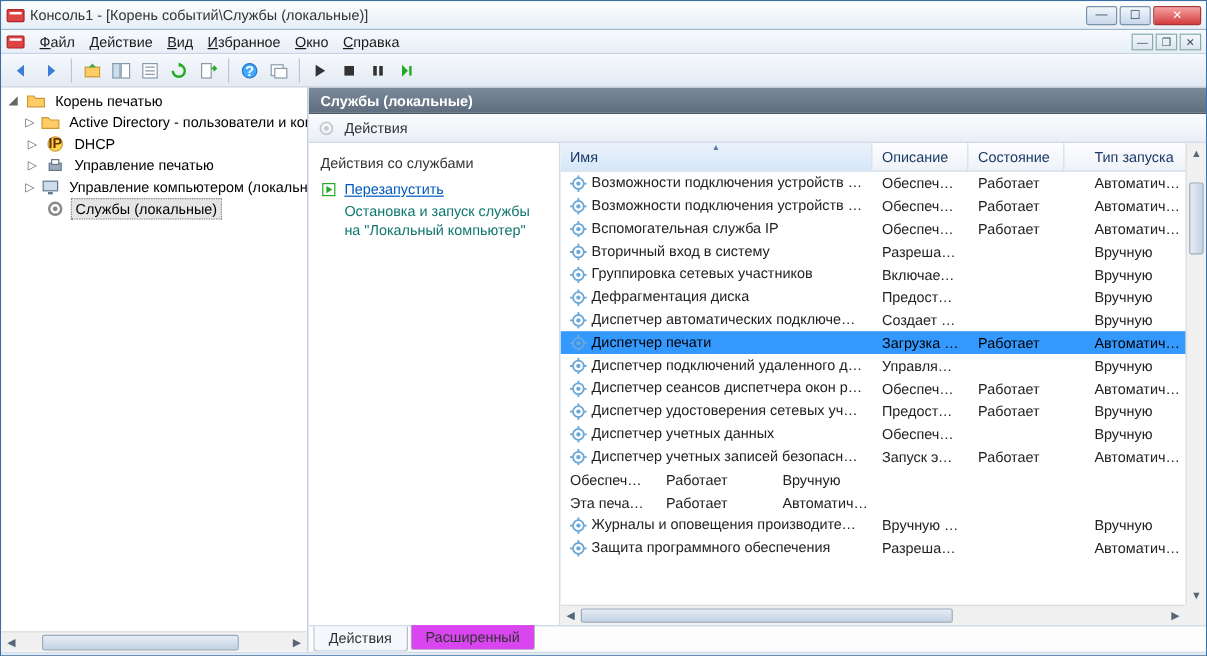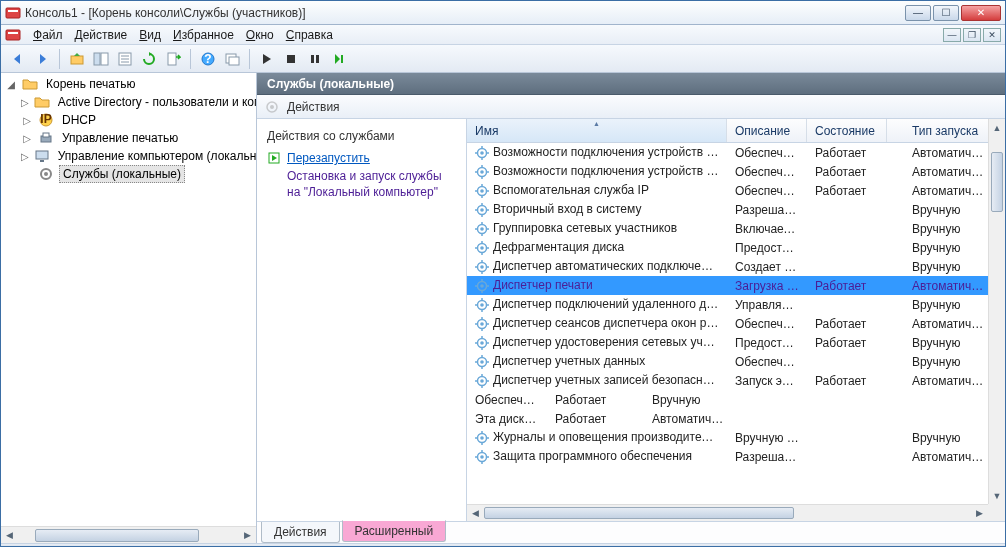--- a/index.html
+++ b/index.html
@@ -43,68 +43,68 @@
   .detail-pane { flex: 1; display: flex; flex-direction: column; overflow: hidden; }
   .detail-header { height: 22px; background: linear-gradient(#7a8a9a,#5e6e7e); color: #fff; display: flex; align-items: center; padding: 0 10px; font-weight: bold; border-bottom: 1px solid #4a5a6a; }
   .actions-bar { height: 24px; background: linear-gradient(#fbfcfe,#e9eff7); border-bottom: 1px solid #c7d4e4; display: flex; align-items: center; padding: 0 8px; color: #333; }
   .actions-bar .gear { margin-right: 8px; opacity: .4; }
   
   .detail-split { flex: 1; display: flex; overflow: hidden; }
   .task-pane { width: 210px; border-right: 1px solid #c7d4e4; padding: 10px 10px; }
   .task-title { color: #333; margin-bottom: 8px; }
   .task-link { color: #0058c0; text-decoration: underline; cursor: pointer; display: inline-block; margin-bottom: 4px; }
   .task-link-row { display: flex; align-items: flex-start; gap: 6px; }
-  .task-desc { color: #4c1d95; line-height: 1.3; }
+  .task-desc { color: #0f766e; line-height: 1.3; }
   
   .list-wrap { flex: 1; display: flex; flex-direction: column; overflow: hidden; position: relative; }
   .list-header { display: flex; height: 24px; background: linear-gradient(#fdfdfe,#eef2f8); border-bottom: 1px solid #c7d4e4; }
   .col { border-right: 1px solid #d6dee8; padding: 4px 8px; color: #1a3a66; display: flex; align-items: center; position: relative; }
   .col.sort { background: linear-gradient(#eaf2fb,#d6e7f7); }
   .col.sort::after { content: "▲"; position: absolute; left: 50%; top: 1px; transform: translateX(-50%); font-size: 7px; color: #5a7aa5; }
   .c-name { width: 260px; }
   .c-desc { width: 80px; }
   .c-state { width: 80px; }
   .c-start { width: 90px; margin-left: 17px; }
   
   .list-body { flex: 1; overflow: hidden; position: relative; }
   .row { display: flex; height: 19px; align-items: center; }
   .row.sel { background: #3399ff; color: #fff; }
-  .row.sel .cell { color: #4c1d95; }
+  .row.sel .cell { color: #000000; }
   .cell { padding: 0 8px; white-space: nowrap; overflow: hidden; text-overflow: ellipsis; color: #222; }
   .cell .svc-icon { display: inline-block; vertical-align: middle; margin-right: 4px; }
   
   .vscroll { position: absolute; right: 0; top: 0; bottom: 17px; width: 17px; background: #f0f0f0; border-left: 1px solid #ddd; display: flex; flex-direction: column; }
   .vscroll .arrow { height: 17px; display: flex; align-items: center; justify-content: center; font-size: 9px; color: #567; }
   .vscroll .track { flex: 1; position: relative; }
   .vscroll .thumb { position: absolute; left: 2px; right: 2px; top: 16px; height: 60px; background: linear-gradient(90deg,#e6ecf4,#c4d2e3); border: 1px solid #9ab; border-radius: 2px; }
   .hscroll { position: absolute; left: 0; right: 17px; bottom: 0; height: 17px; background: #f0f0f0; border-top: 1px solid #ddd; display: flex; align-items: center; }
   .hscroll .arrow { width: 17px; display: flex; align-items: center; justify-content: center; font-size: 9px; color: #567; }
   .hscroll .track { flex: 1; position: relative; height: 100%; }
   .hscroll .thumb { position: absolute; top: 2px; bottom: 2px; left: 0; width: 310px; background: linear-gradient(#e6ecf4,#c4d2e3); border: 1px solid #9ab; border-radius: 2px; }
   .corner { position: absolute; right: 0; bottom: 0; width: 17px; height: 17px; background: #f0f0f0; }
   
   .tabs { height: 22px; border-top: 1px solid #c7d4e4; display: flex; align-items: flex-end; padding-left: 4px; background: #fdfdfe; }
   .tab { padding: 3px 12px; border: 1px solid #b0bcc8; border-top: none; border-radius: 0 0 3px 3px; margin-right: 2px; background: #f4f7fb; color: #333; position: relative; top: 0; }
-  .tab.active { background: #f9a8d4; font-weight: normal; border-top: 1px solid #fff; top: -1px; }
+  .tab.active { background: #d946ef; font-weight: normal; border-top: 1px solid #fff; top: -1px; }
   
   .status-bar { height: 3px; background: linear-gradient(#e8eef6,#dce4ee); border-top: 1px solid #c7d4e4; }
   
   svg { display: block; }
 </style>
 </head>
 <body>
 
 <div class="title-bar">
   <span class="app-icon">
     <svg width="16" height="16">
         <rect x="1" y="3" width="14" height="10" rx="1" fill="#d44" stroke="#a22"></rect>
         <rect x="3" y="5" width="10" height="2" fill="#fff"></rect>
       </svg>
   </span>
-  <span class="title-text">Консоль1 - [Корень консоли\Службы (участников)]</span>
+  <span class="title-text">Консоль1 - [Корень событий\Службы (локальные)]</span>
   <div class="win-btns">
     <div class="win-btn">—</div>
     <div class="win-btn">☐</div>
     <div class="win-btn close">✕</div>
   </div>
 </div>
 
 <div class="menu-bar">
   <span class="app-icon">
     <svg width="16" height="16">
@@ -517,21 +517,21 @@
               <div class="cell c-desc">Запуск это…</div>
               <div class="cell c-state">Работает</div>
               <div class="cell c-start">Автоматиче…</div>
             </div>
             <div class="row">
               <div class="cell c-desc">Обеспечи…</div>
               <div class="cell c-state">Работает</div>
               <div class="cell c-start">Вручную</div>
             </div>
             <div class="row">
-              <div class="cell c-desc">Эта диска…</div>
+              <div class="cell c-desc">Эта печати…</div>
               <div class="cell c-state">Работает</div>
               <div class="cell c-start">Автоматиче…</div>
             </div>
             <div class="row">
               <div class="cell c-name"><span class="svc-icon"><svg width="14" height="14">
                     <circle cx="7" cy="7" r="4.5" fill="none" stroke="#6aa8d8" stroke-width="1.5"></circle>
                     <circle cx="7" cy="7" r="1.8" fill="#6aa8d8"></circle>
                     <g stroke="#6aa8d8" stroke-width="1.5">
                       <line x1="7" y1="0" x2="7" y2="3"></line>
                       <line x1="7" y1="11" x2="7" y2="14"></line>

